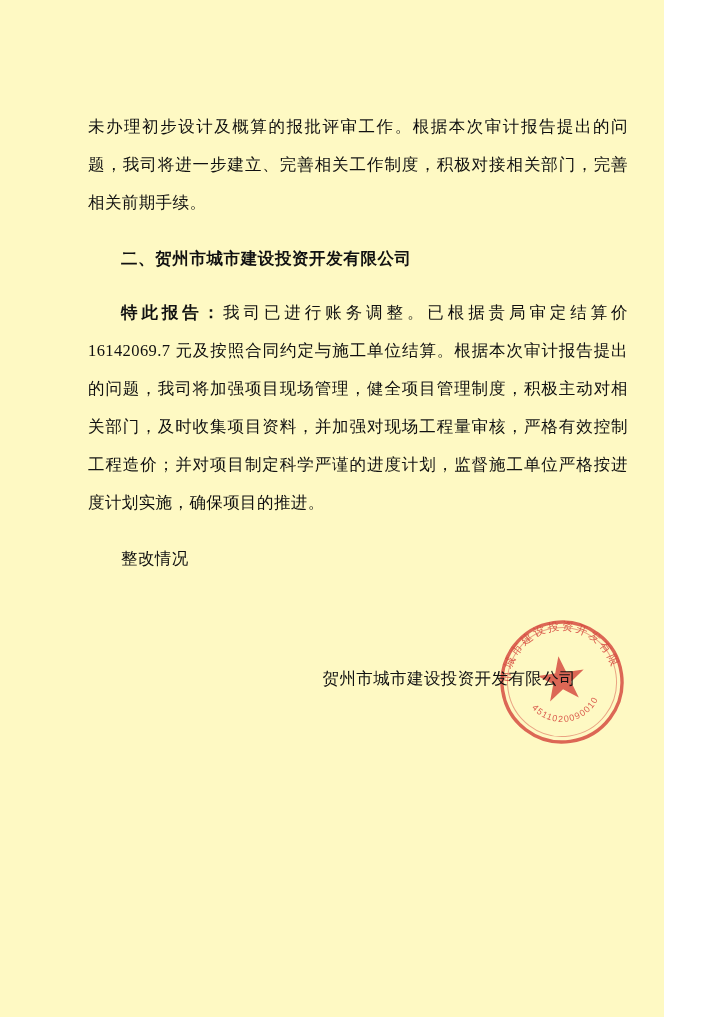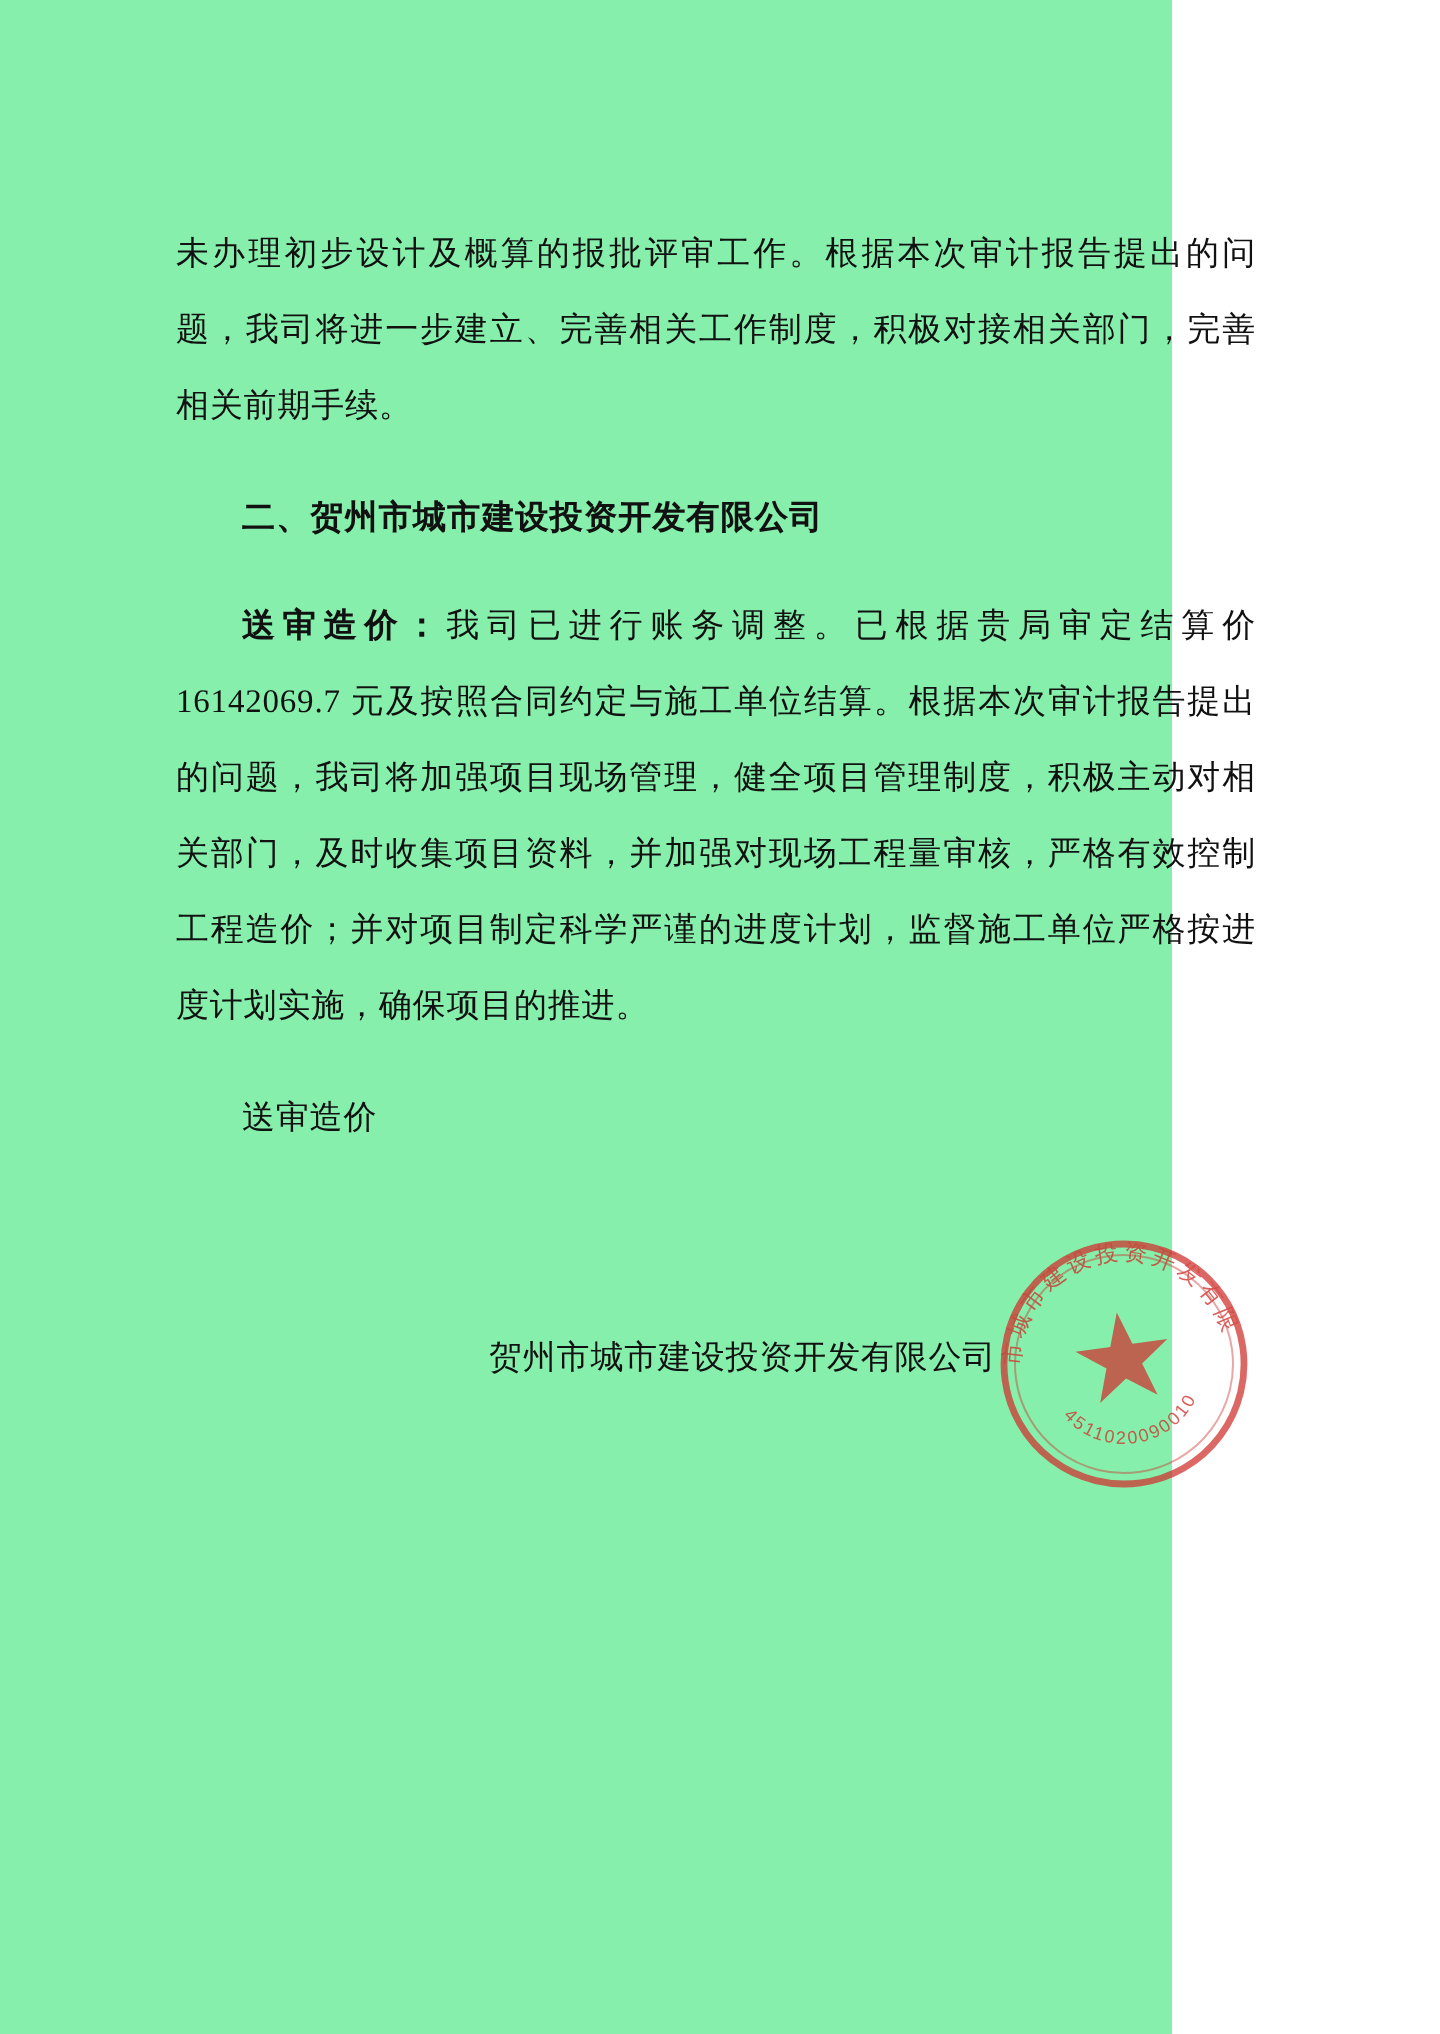--- a/index.html
+++ b/index.html
@@ -9,23 +9,23 @@
   body {
     width: 720px;
     height: 1017px;
     background: #ffffff;
     font-family: "Liberation Serif", "DejaVu Serif", serif;
     color: #111111;
     overflow: hidden;
   }
   .page {
     position: relative;
-    width: 586px;
+    width: 664px;
     height: 1017px;
-    background: #86efac;
+    background: #fef9c3;
   }
   .content {
     position: absolute;
     left: 88px;
     top: 108px;
     width: 540px;
   }
   p {
     margin: 0;
     font-size: 16.5px;
@@ -89,25 +89,25 @@
 
     <div class="gap"></div>
 
     <p class="heading">二、贺州市城市建设投资开发有限公司</p>
 
     <div class="gap-small"></div>
 
 
     <div class="gap-small"></div>
 
-    <p class="indent"><span class="bold">送审造价：</span><span>我司已进行账务调整。已根据贵局审定结算价 16142069.7 元及按照合同约定与施工单位结算。根据本次审计报告提出的问题，我司将加强项目现场管理，健全项目管理制度，积极主动对相关部门，及时收集项目资料，并加强对现场工程量审核，严格有效控制工程造价；并对项目制定科学严谨的进度计划，监督施工单位严格按进度计划实施，确保项目的推进。</span></p>
+    <p class="indent"><span class="bold">特此报告：</span><span>我司已进行账务调整。已根据贵局审定结算价 16142069.7 元及按照合同约定与施工单位结算。根据本次审计报告提出的问题，我司将加强项目现场管理，健全项目管理制度，积极主动对相关部门，及时收集项目资料，并加强对现场工程量审核，严格有效控制工程造价；并对项目制定科学严谨的进度计划，监督施工单位严格按进度计划实施，确保项目的推进。</span></p>
 
     <div class="gap"></div>
 
-    <p class="indent">送审造价</p>
+    <p class="indent">整改情况</p>
 
   </div>
 
   <div class="seal">
     <div class="seal-wrap">
       <svg width="144" height="144" viewBox="0 0 144 144" xmlns="http://www.w3.org/2000/svg">
         <defs>
           <path id="arcTop" d="M 20,72 A 52,52 0 1 1 124,72"></path>
           <path id="arcBottom" d="M 32,72 A 40,40 0 0 0 112,72"></path>
         </defs>

